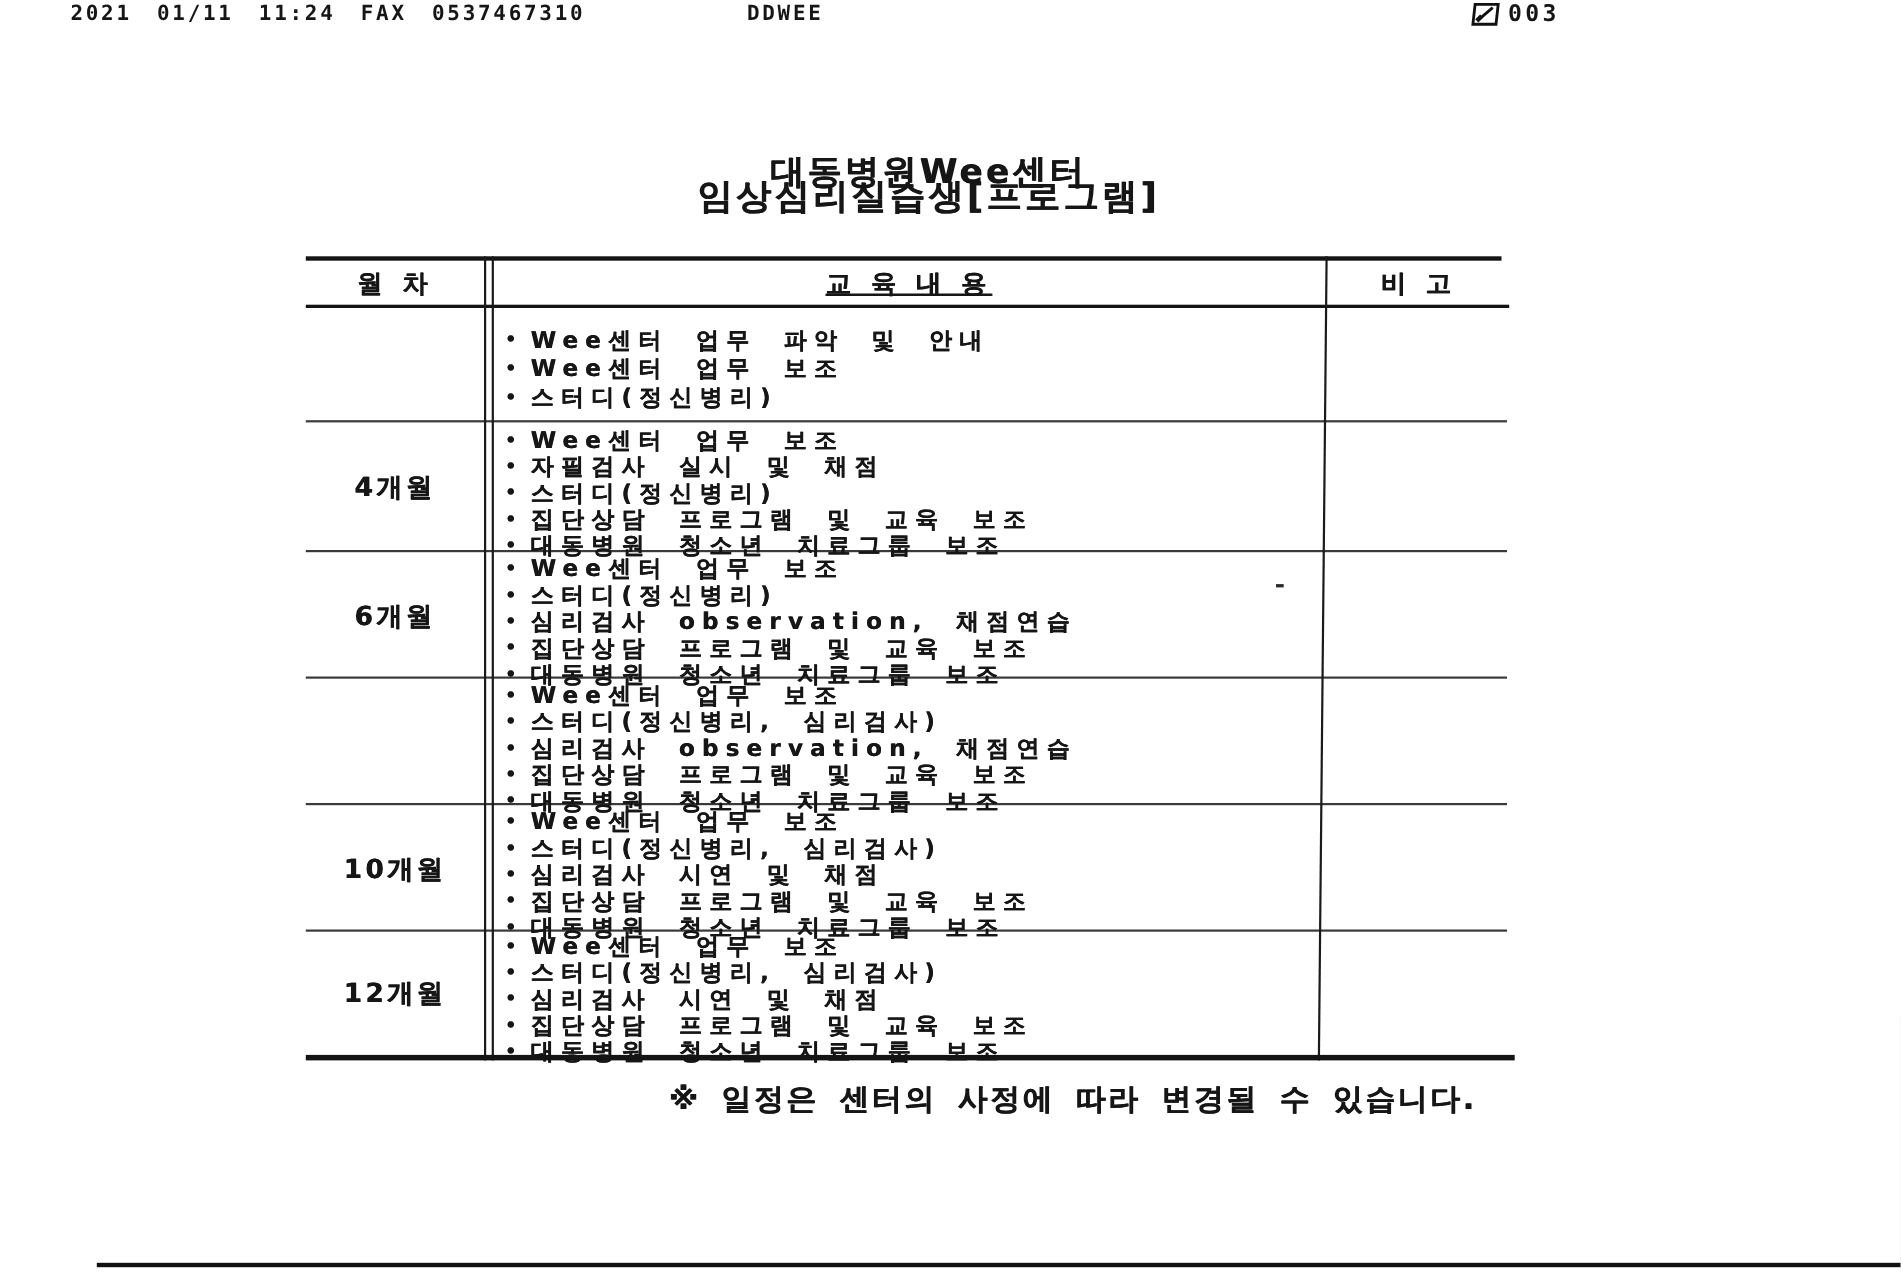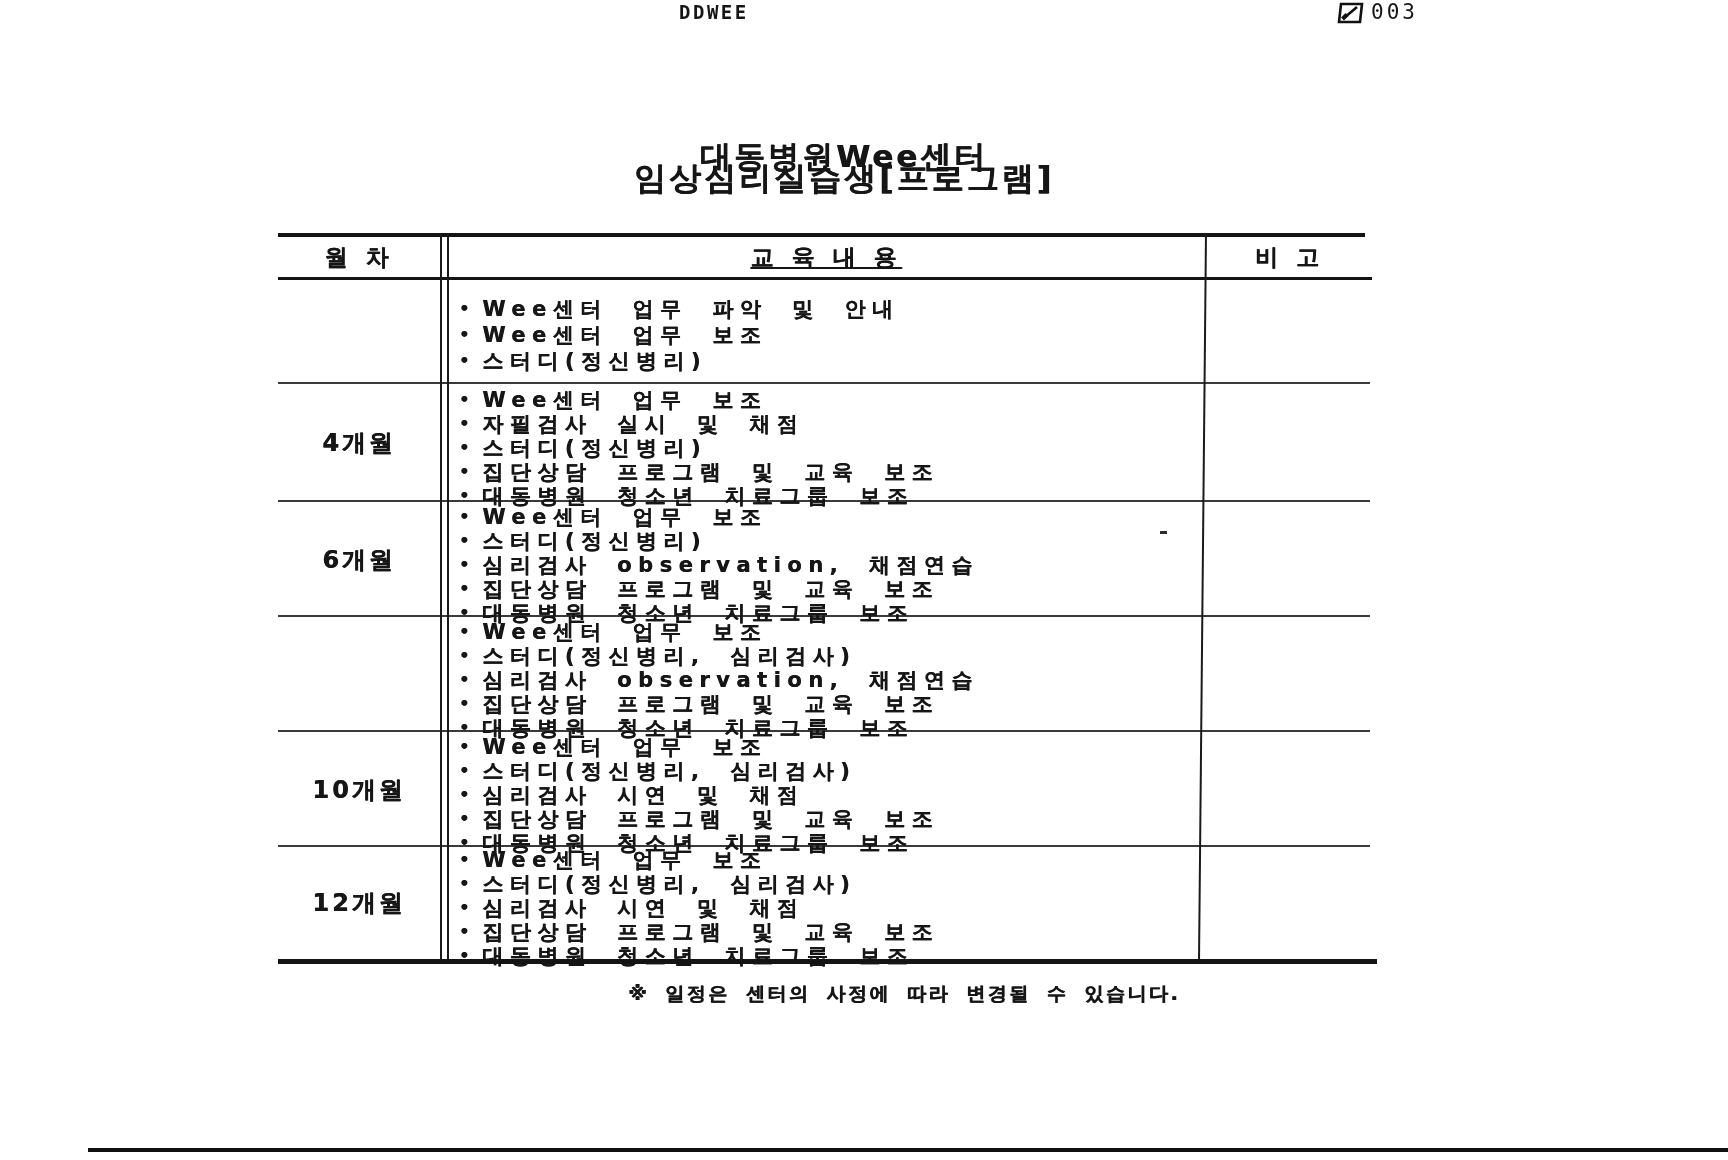--- a/index.html
+++ b/index.html
@@ -5,21 +5,21 @@
   html,body{margin:0;padding:0;background:#e8e8e8;}
   .page{position:relative;width:1728px;height:1160px;background:#ffffff;overflow:hidden;
         font-family:"DejaVu Sans","Liberation Sans",sans-serif;color:#161616;}
 
   
   .fax-meta{position:absolute;top:1px;font-family:"DejaVu Sans Mono","Liberation Mono",monospace;
             font-weight:bold;font-size:19px;letter-spacing:2.5px;white-space:nowrap;}
   .fax-left{left:64px;word-spacing:9px;}
   .fax-center{left:679px;}
   .fax-pageno{position:absolute;left:1337px;top:0;display:flex;align-items:center;gap:7px;}
-  .fax-pageno .num{font-family:"DejaVu Sans Mono","Liberation Mono",monospace;font-weight:normal;
+  .fax-pageno .num{font-family:"DejaVu Sans Mono","Liberation Mono",monospace;font-weight:bold;
                    font-size:21px;letter-spacing:3px;}
   .fax-pageno svg{display:block;margin-top:1px;}
 
   
   .title{position:absolute;left:532px;top:140px;width:624px;text-align:center;line-height:1.05;}
   .title .l1{font-size:31px;font-weight:900;letter-spacing:3px;text-shadow:0.7px 0 #161616;}
   .title .l2{font-size:32px;font-weight:900;letter-spacing:3px;margin-top:-11px;text-shadow:0.7px 0 #161616;}
 
   
   .fax-table{position:absolute;left:278px;top:233px;width:1100px;height:731px;}
@@ -43,32 +43,33 @@
   .cell-month{position:absolute;left:0;top:0;bottom:0;width:162px;display:flex;align-items:center;
               justify-content:center;font-size:24px;font-weight:700;letter-spacing:3px;
               text-shadow:0.5px 0 #161616;white-space:nowrap;}
   .cell-content{position:absolute;left:181px;top:0;right:170px;}
   .item{font-size:21px;font-weight:700;letter-spacing:6.5px;word-spacing:11px;white-space:nowrap;
         text-shadow:0.4px 0 #161616;}
   .bullet{display:inline-block;font-size:16px;margin-right:13px;transform:translateY(-2px);letter-spacing:0;}
   .cell-note{position:absolute;left:929px;top:0;bottom:0;width:165px;}
 
   
-  .footnote{position:absolute;left:628px;top:981px;font-size:19px;font-weight:900;letter-spacing:2.5px;
+  .footnote{position:absolute;left:608px;top:981px;font-size:27px;font-weight:900;letter-spacing:2.5px;
             word-spacing:7px;white-space:nowrap;text-shadow:0.7px 0 #161616;}
 
   
   .bottom-line{position:absolute;left:88px;top:1148px;width:1640px;height:4px;background:#111111;}
   .artifact-dot{position:absolute;left:1160px;top:531px;width:7px;height:3px;background:#2c2c2c;}
 </style>
 </head>
 <body>
 
 <div class="page">
 
+  <div class="fax-meta fax-left">2021 01/11 11:24 FAX 0537467310</div>
   <div class="fax-meta fax-center">DDWEE</div>
   <div class="fax-pageno">
     <span>
       <svg width="27" height="22" viewBox="0 0 27 22">
         <polygon points="4,2 25,2 23,20 2,20" fill="none" stroke="#111" stroke-width="2.6"></polygon>
         <line x1="7" y1="16" x2="20" y2="5" stroke="#111" stroke-width="2.6"></line>
         <line x1="5.5" y1="17" x2="10" y2="12.5" stroke="#111" stroke-width="4"></line>
       </svg>
     </span>
     <span class="num">003</span>

